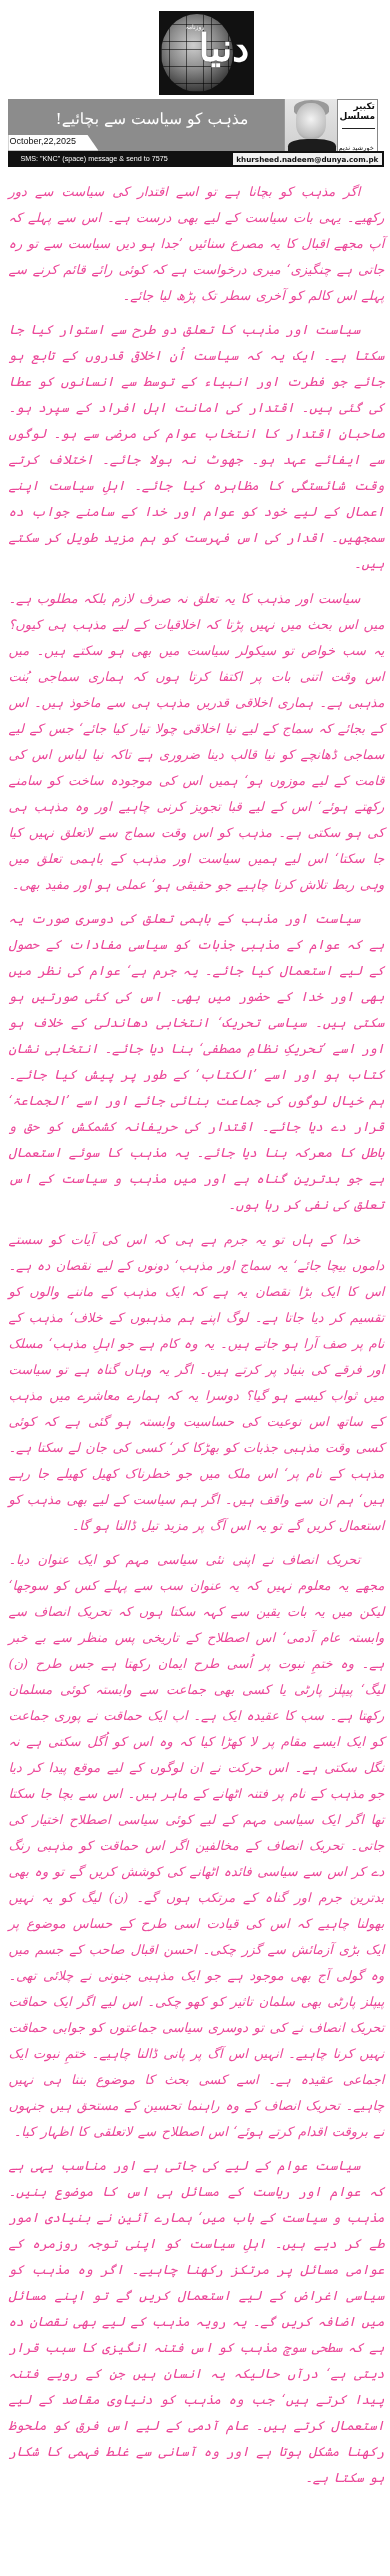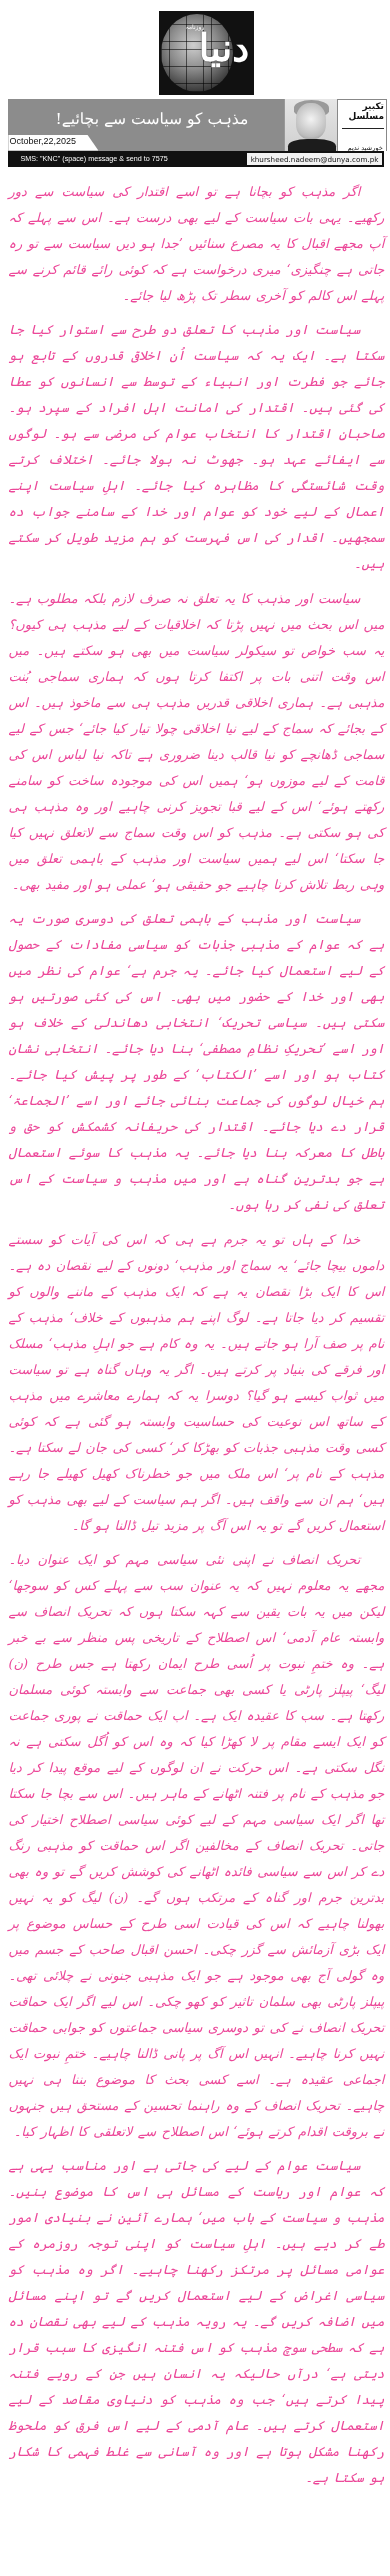--- a/index.html
+++ b/index.html
@@ -20,29 +20,29 @@
   .header { position: absolute; left: 8.4px; top: 99px; width: 376px; height: 67px; }
   .title-band { position: absolute; left: 0; top: 0; width: 276px; height: 52px; background: #8c8c8c; }
   .title-text { position: absolute; right: 36px; top: 10.8px; color: #fff; font-family: "DejaVu Serif", serif; font-size: 15.6px; direction: rtl; font-weight: normal; }
   .date-box { position: absolute; left: 0; top: 36px; height: 15.6px; width: 90px; background: #fff;
     clip-path: polygon(0 0, 88% 0, 100% 100%, 0 100%); }
   .date-text { position: absolute; left: 1.2px; top: 37px; font-family: "Liberation Sans", sans-serif; font-size: 9px; color: #111; }
   .photo-box { position: absolute; left: 276px; top: 0; width: 53px; height: 52px; background: linear-gradient(180deg, #e6e6e6 0%, #cfcfcf 100%); border-left: 0.6px solid #999; overflow: hidden; }
   .photo-head { position: absolute; left: 10.8px; top: 3.6px; width: 30px; height: 36px; border-radius: 45% 45% 40% 40%; background: radial-gradient(circle at 50% 45%, #f3f3f3 0%, #bdbdbd 70%, #888 100%); }
   .photo-hair { position: absolute; left: 8.4px; top: 1.2px; width: 35px; height: 15.6px; border-radius: 50% 50% 30% 30%; background: #9a9a9a; }
   .photo-body { position: absolute; left: 2.4px; top: 40px; width: 48px; height: 18px; border-radius: 40% 40% 0 0; background: #1c1c1c; }
-  .column-box { position: absolute; left: 329px; top: 0; width: 50px; height: 52px; background: #fff; border: 0.6px solid #888; border-bottom: none; box-sizing: border-box; }
+  .column-box { position: absolute; left: 329px; top: 0; width: 41px; height: 52px; background: #fff; border: 0.6px solid #888; border-bottom: none; box-sizing: border-box; }
   .column-name { position: absolute; right: 2.4px; top: 2.4px; font-size: 9px; line-height: 1.05; font-weight: bold; direction: rtl; text-align: right; color: #111; }
   .column-rule { position: absolute; left: 3.6px; right: 2.4px; top: 28px; height: 0.6px; background: #222; }
   .author-name { position: absolute; right: 3.6px; top: 44px; font-size: 6.6px; direction: rtl; font-family: "DejaVu Serif", serif; color: #111; }
 
   .contact-bar { position: absolute; left: 0; top: 52px; width: 376px; height: 15.6px; background: #111; }
   .sms-text { position: absolute; left: 12px; top: 3px; color: #fff; font-family: "Liberation Sans", sans-serif; font-size: 7.2px; }
   .email-box { position: absolute; right: 2.4px; top: 1.8px; height: 12px; padding: 0 3.6px; background: #f2f2f2; }
-  .email-text { font-family: "DejaVu Sans", sans-serif; font-weight: normal; font-size: 7.2px; line-height: 12px; color: #111; }
+  .email-text { font-family: "DejaVu Sans", sans-serif; font-weight: bold; font-size: 7.2px; line-height: 12px; color: #111; }
 
   
   .article { position: absolute; left: 8.4px; top: 179px; width: 376px; direction: rtl; text-align: justify; text-align-last: right; }
   .para { margin: 0 0 8.4px 0; font-family: "DejaVu Serif", serif; font-size: 13px; line-height: 26px; color: #ec4899; text-indent: 24px; word-spacing: 1.2px; font-style: italic; }
 </style>
 </head>
 <body>
 
 <div class="logo-wrap">
   <div class="logo-globe">

